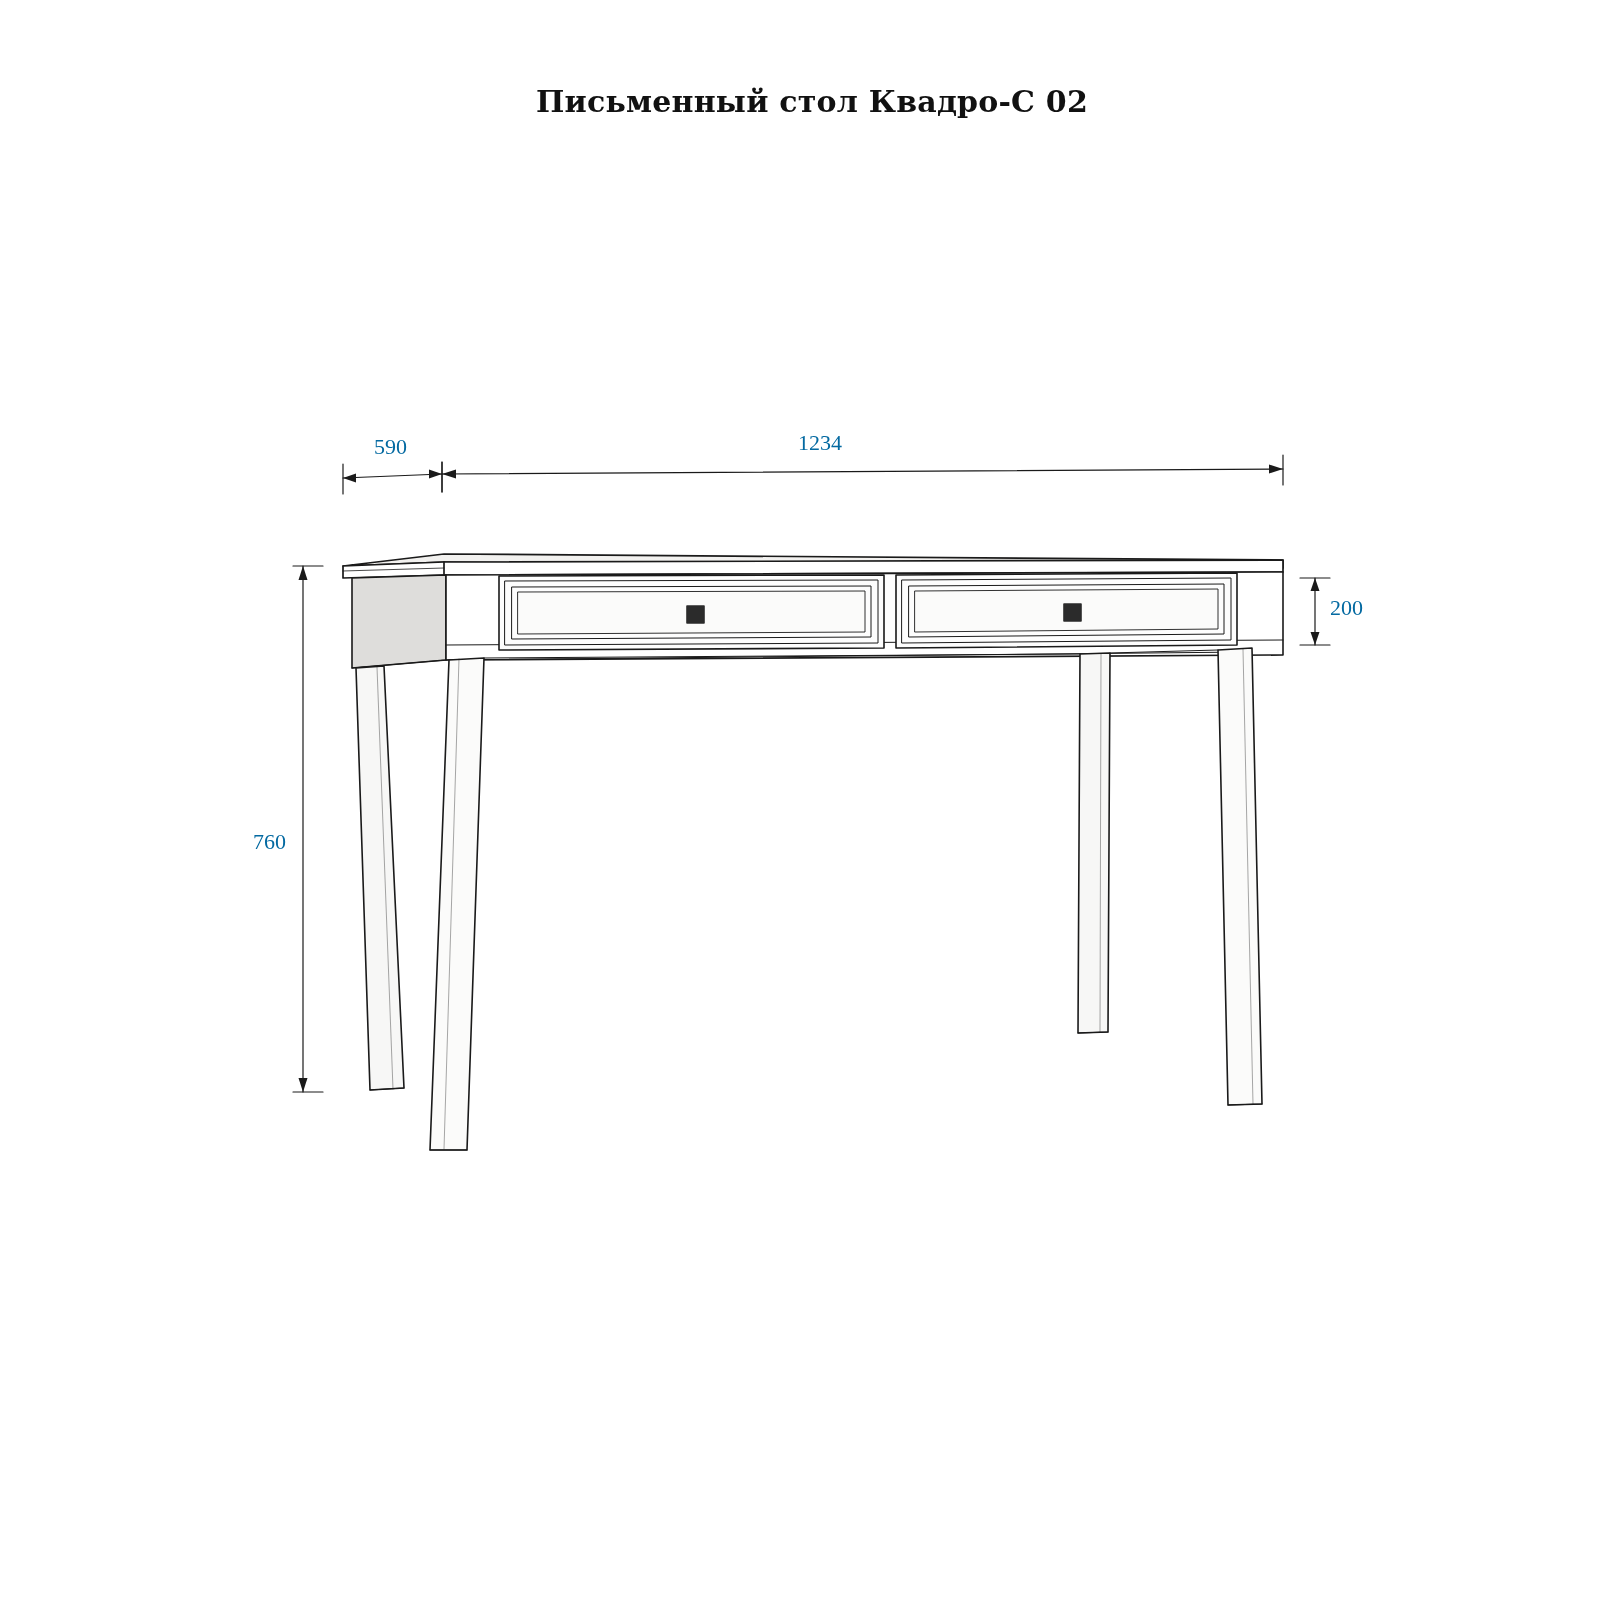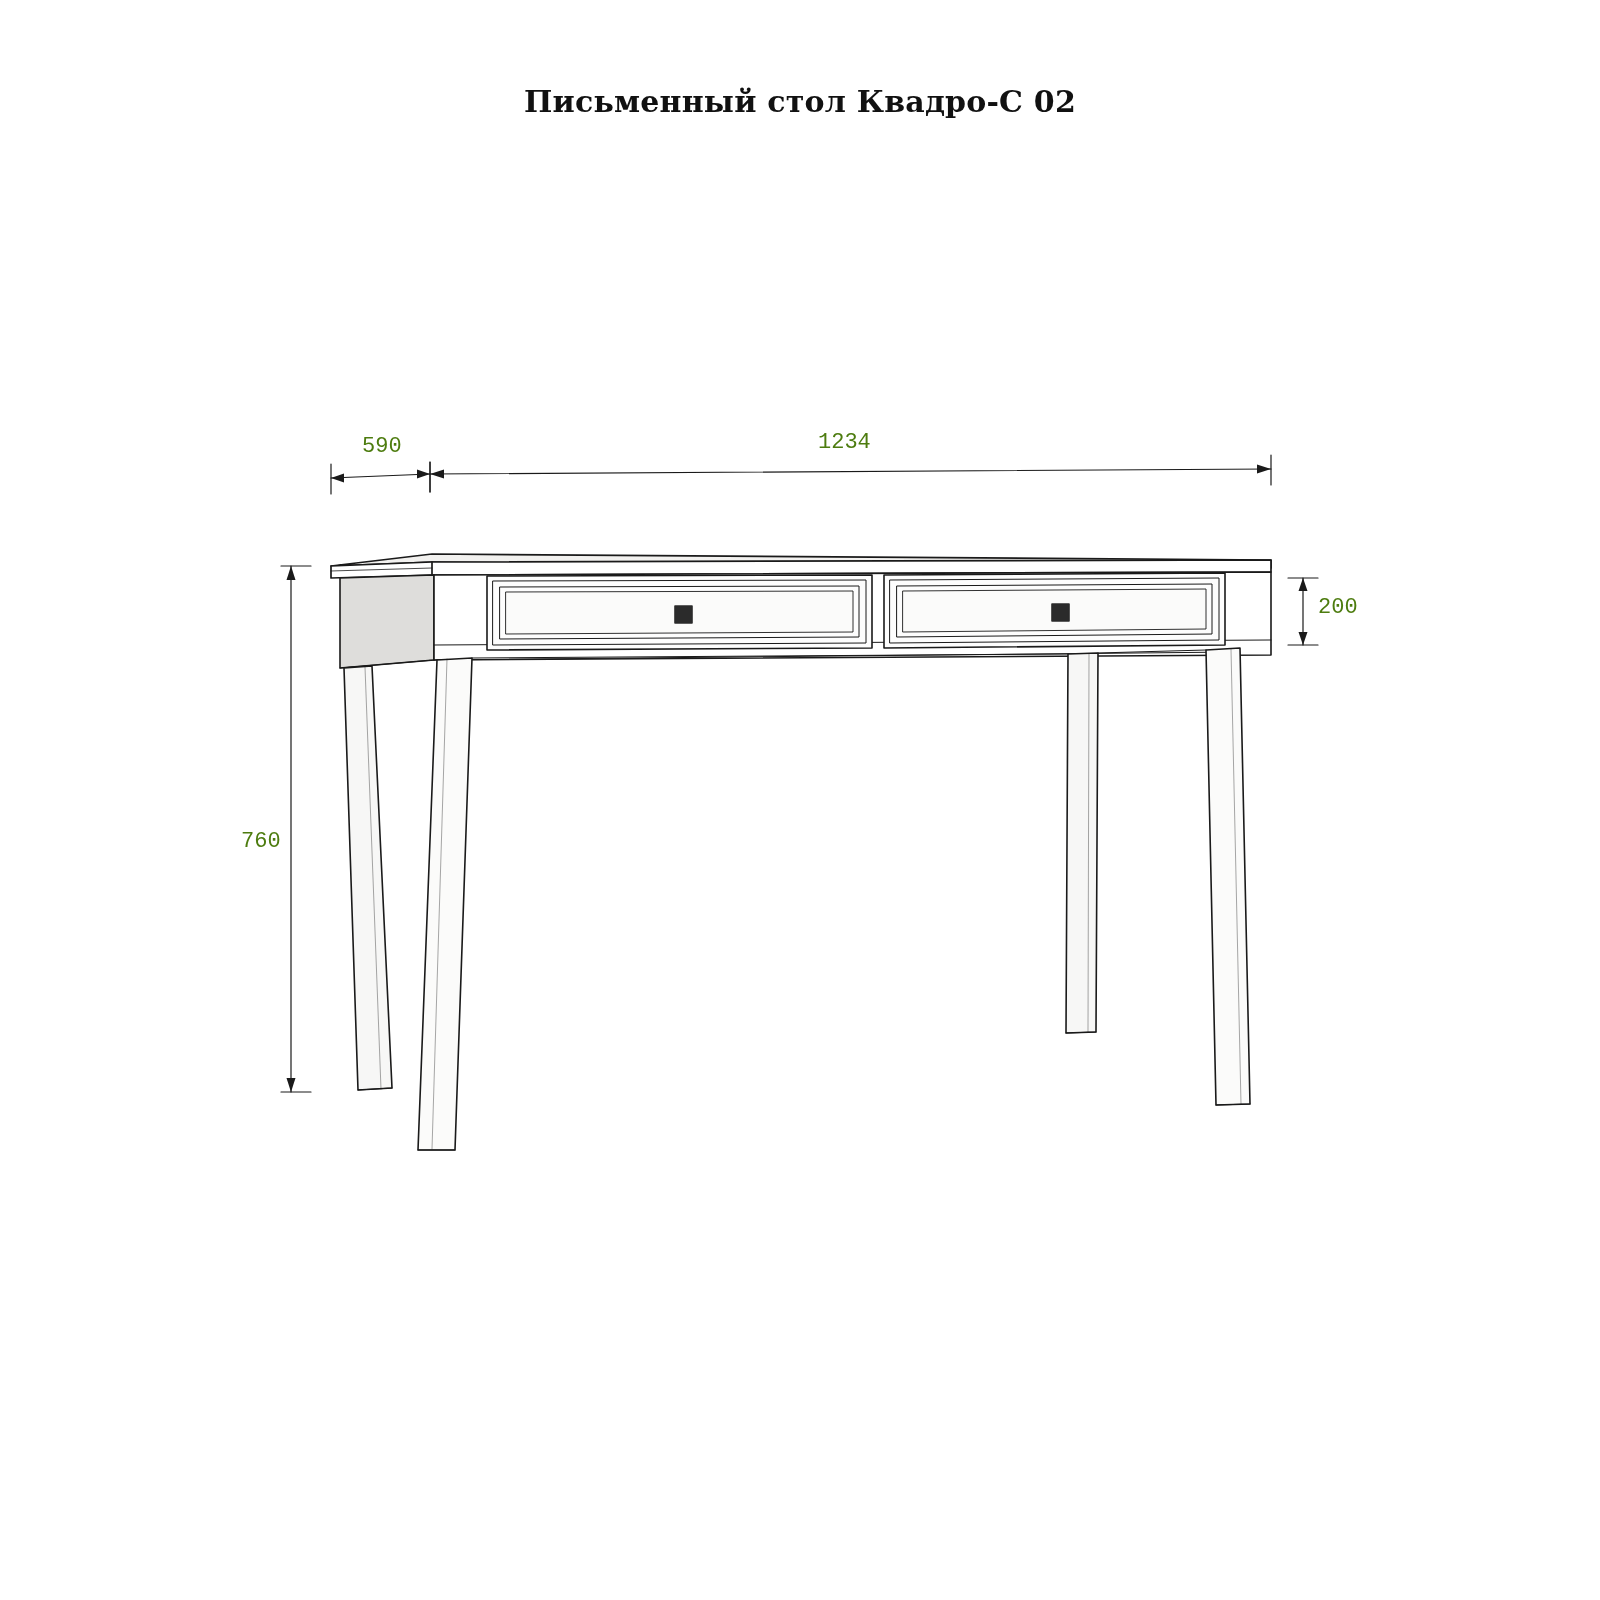--- a/index.html
+++ b/index.html
@@ -10,45 +10,45 @@
   body {
     width: 1600px;
     height: 1600px;
     position: relative;
     font-family: "Liberation Serif", serif;
     color: #1a1a1a;
     overflow: hidden;
   }
   #page {
     position: absolute;
-    left: 0; top: 0;
+    left: 12px; top: 0;
     width: 1437px;
     height: 1600px;
   }
   #title {
     position: absolute;
     left: 0;
     top: 84px;
     width: 1600px;
     text-align: center;
     font-family: "DejaVu Serif", serif;
     font-weight: bold;
     font-size: 30px;
     letter-spacing: 0.2px;
     color: #111111;
   }
   .dim-label {
     position: absolute;
-    font-family: Liberation Mono, monospace;
+    font-family: Liberation Serif, serif;
     font-size: 22px;
-    color: #4d7c0f;
+    color: #0369a1;
     white-space: nowrap;
   }
   #label-590  { left: 362px; top: 434px; }
-  #label-1234 { left: 786px; top: 430px; margin-left: 32px; }
+  #label-1234 { left: 786px; top: 430px; }
   #label-100  { left: 1318px; top: 595px; }
   #label-760  { left: 241px; top: 815px; margin-top: 14px; }
   svg#drawing {
     position: absolute;
     left: 0; top: 0;
     width: 1600px;
     height: 1600px;
   }
 </style>
 </head>

